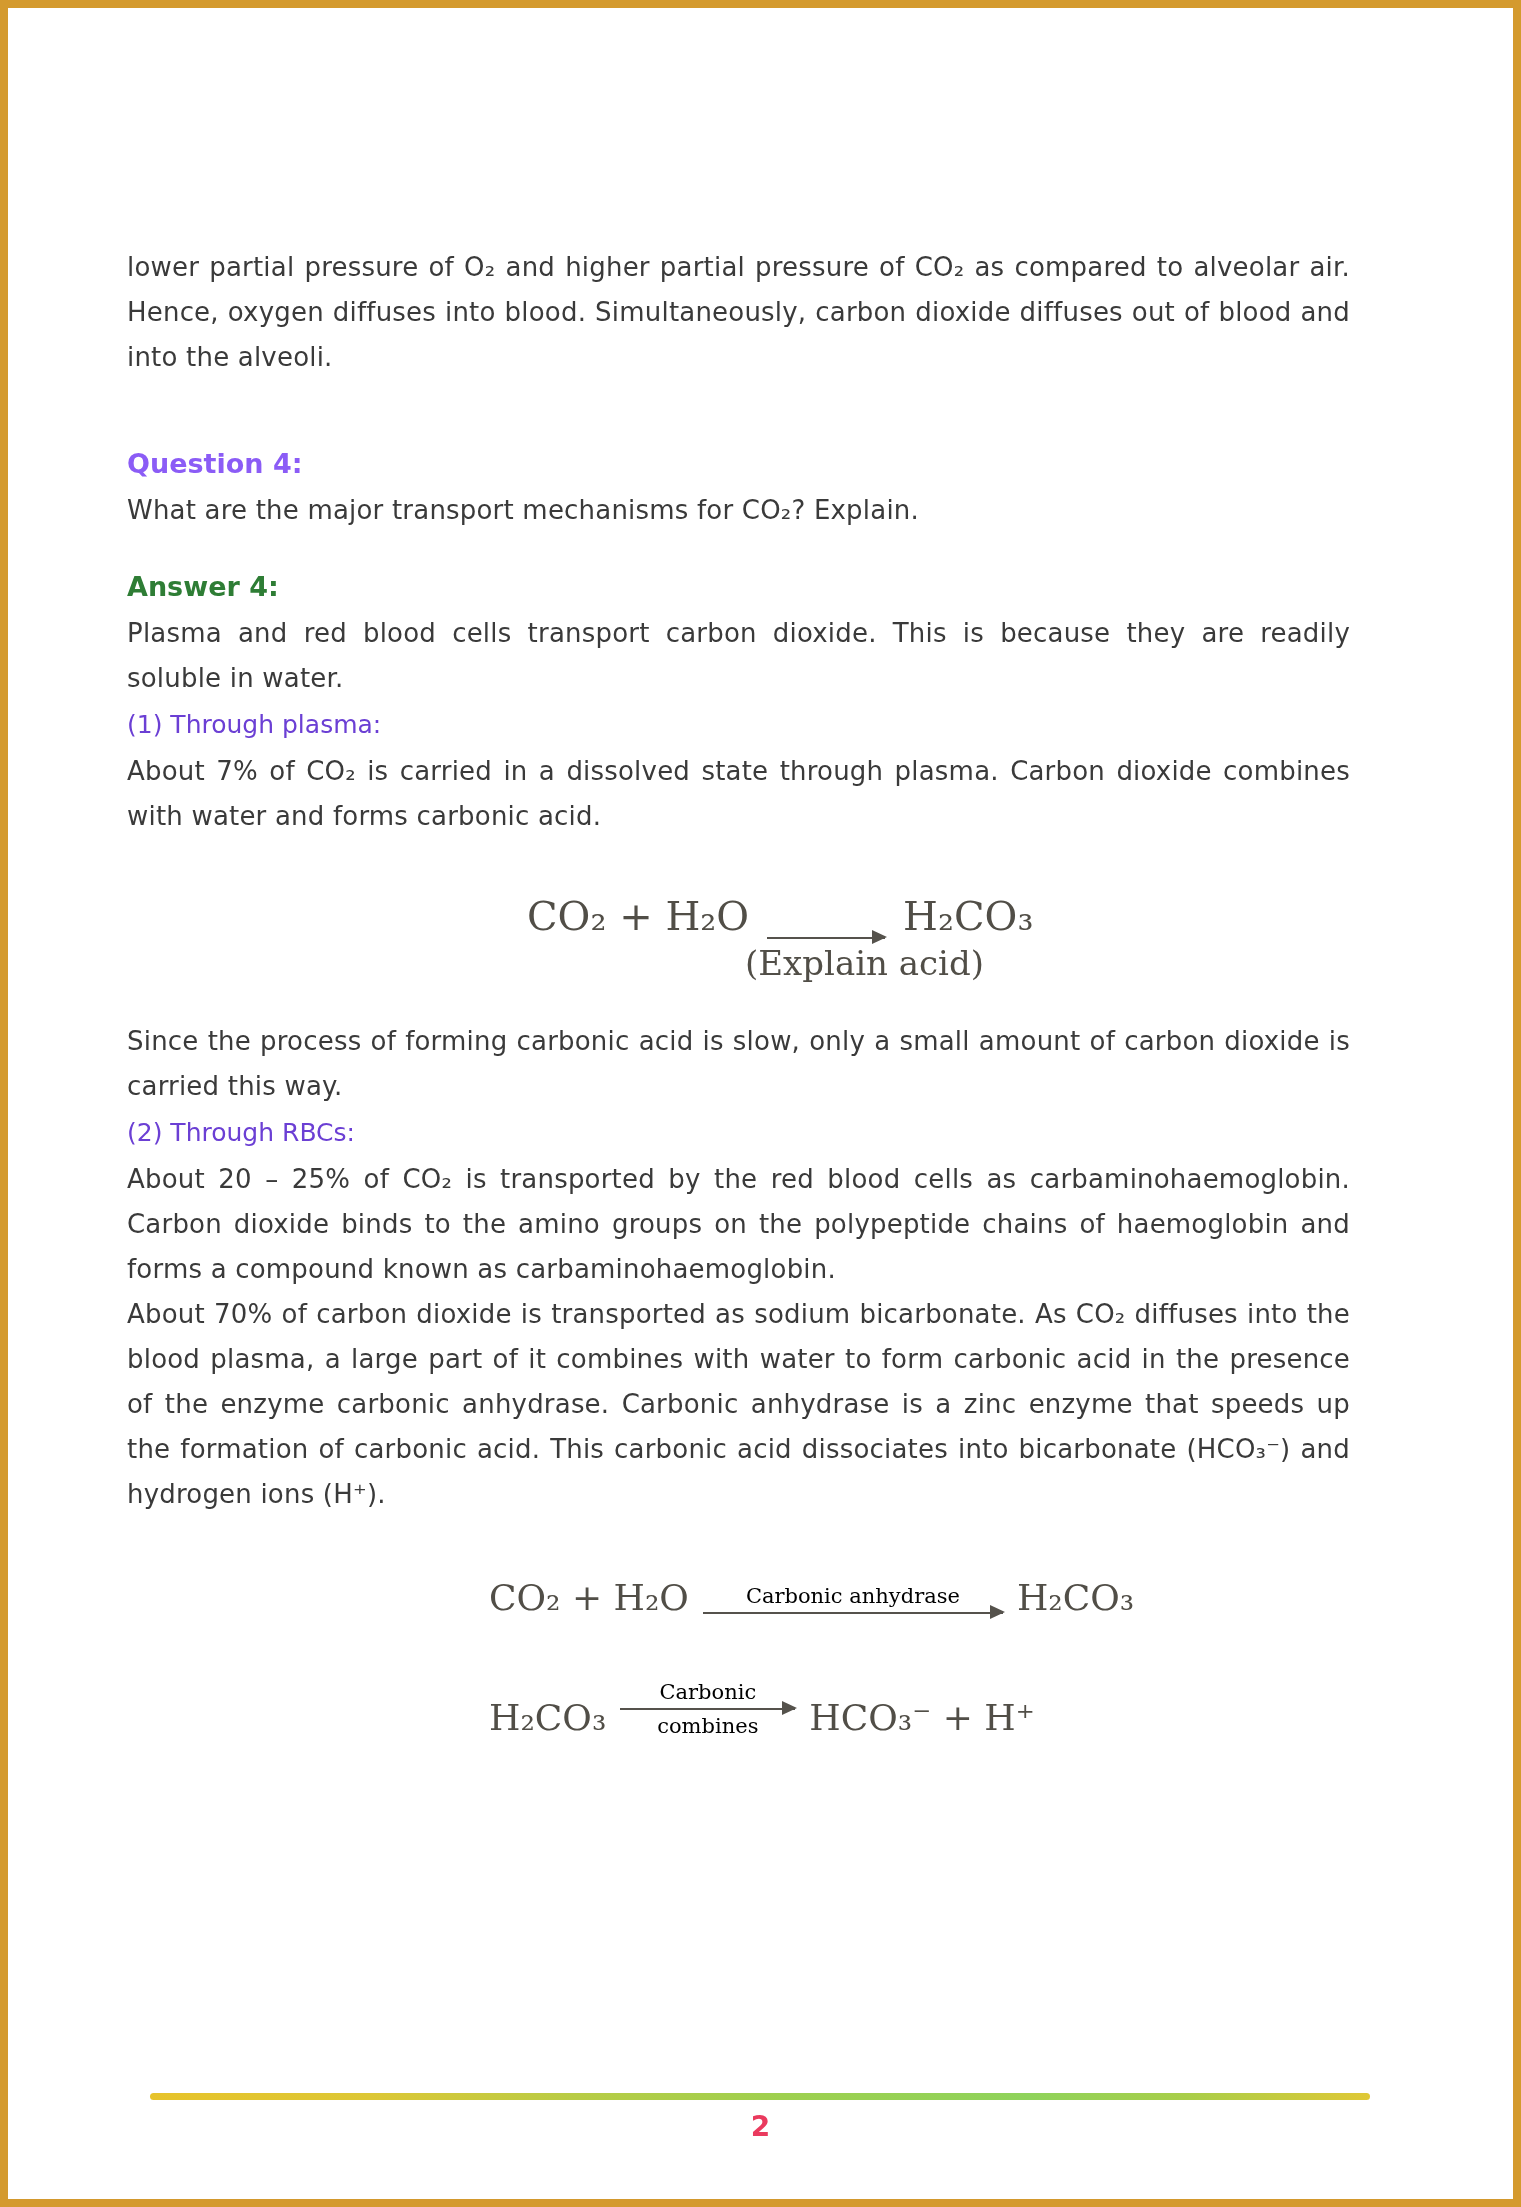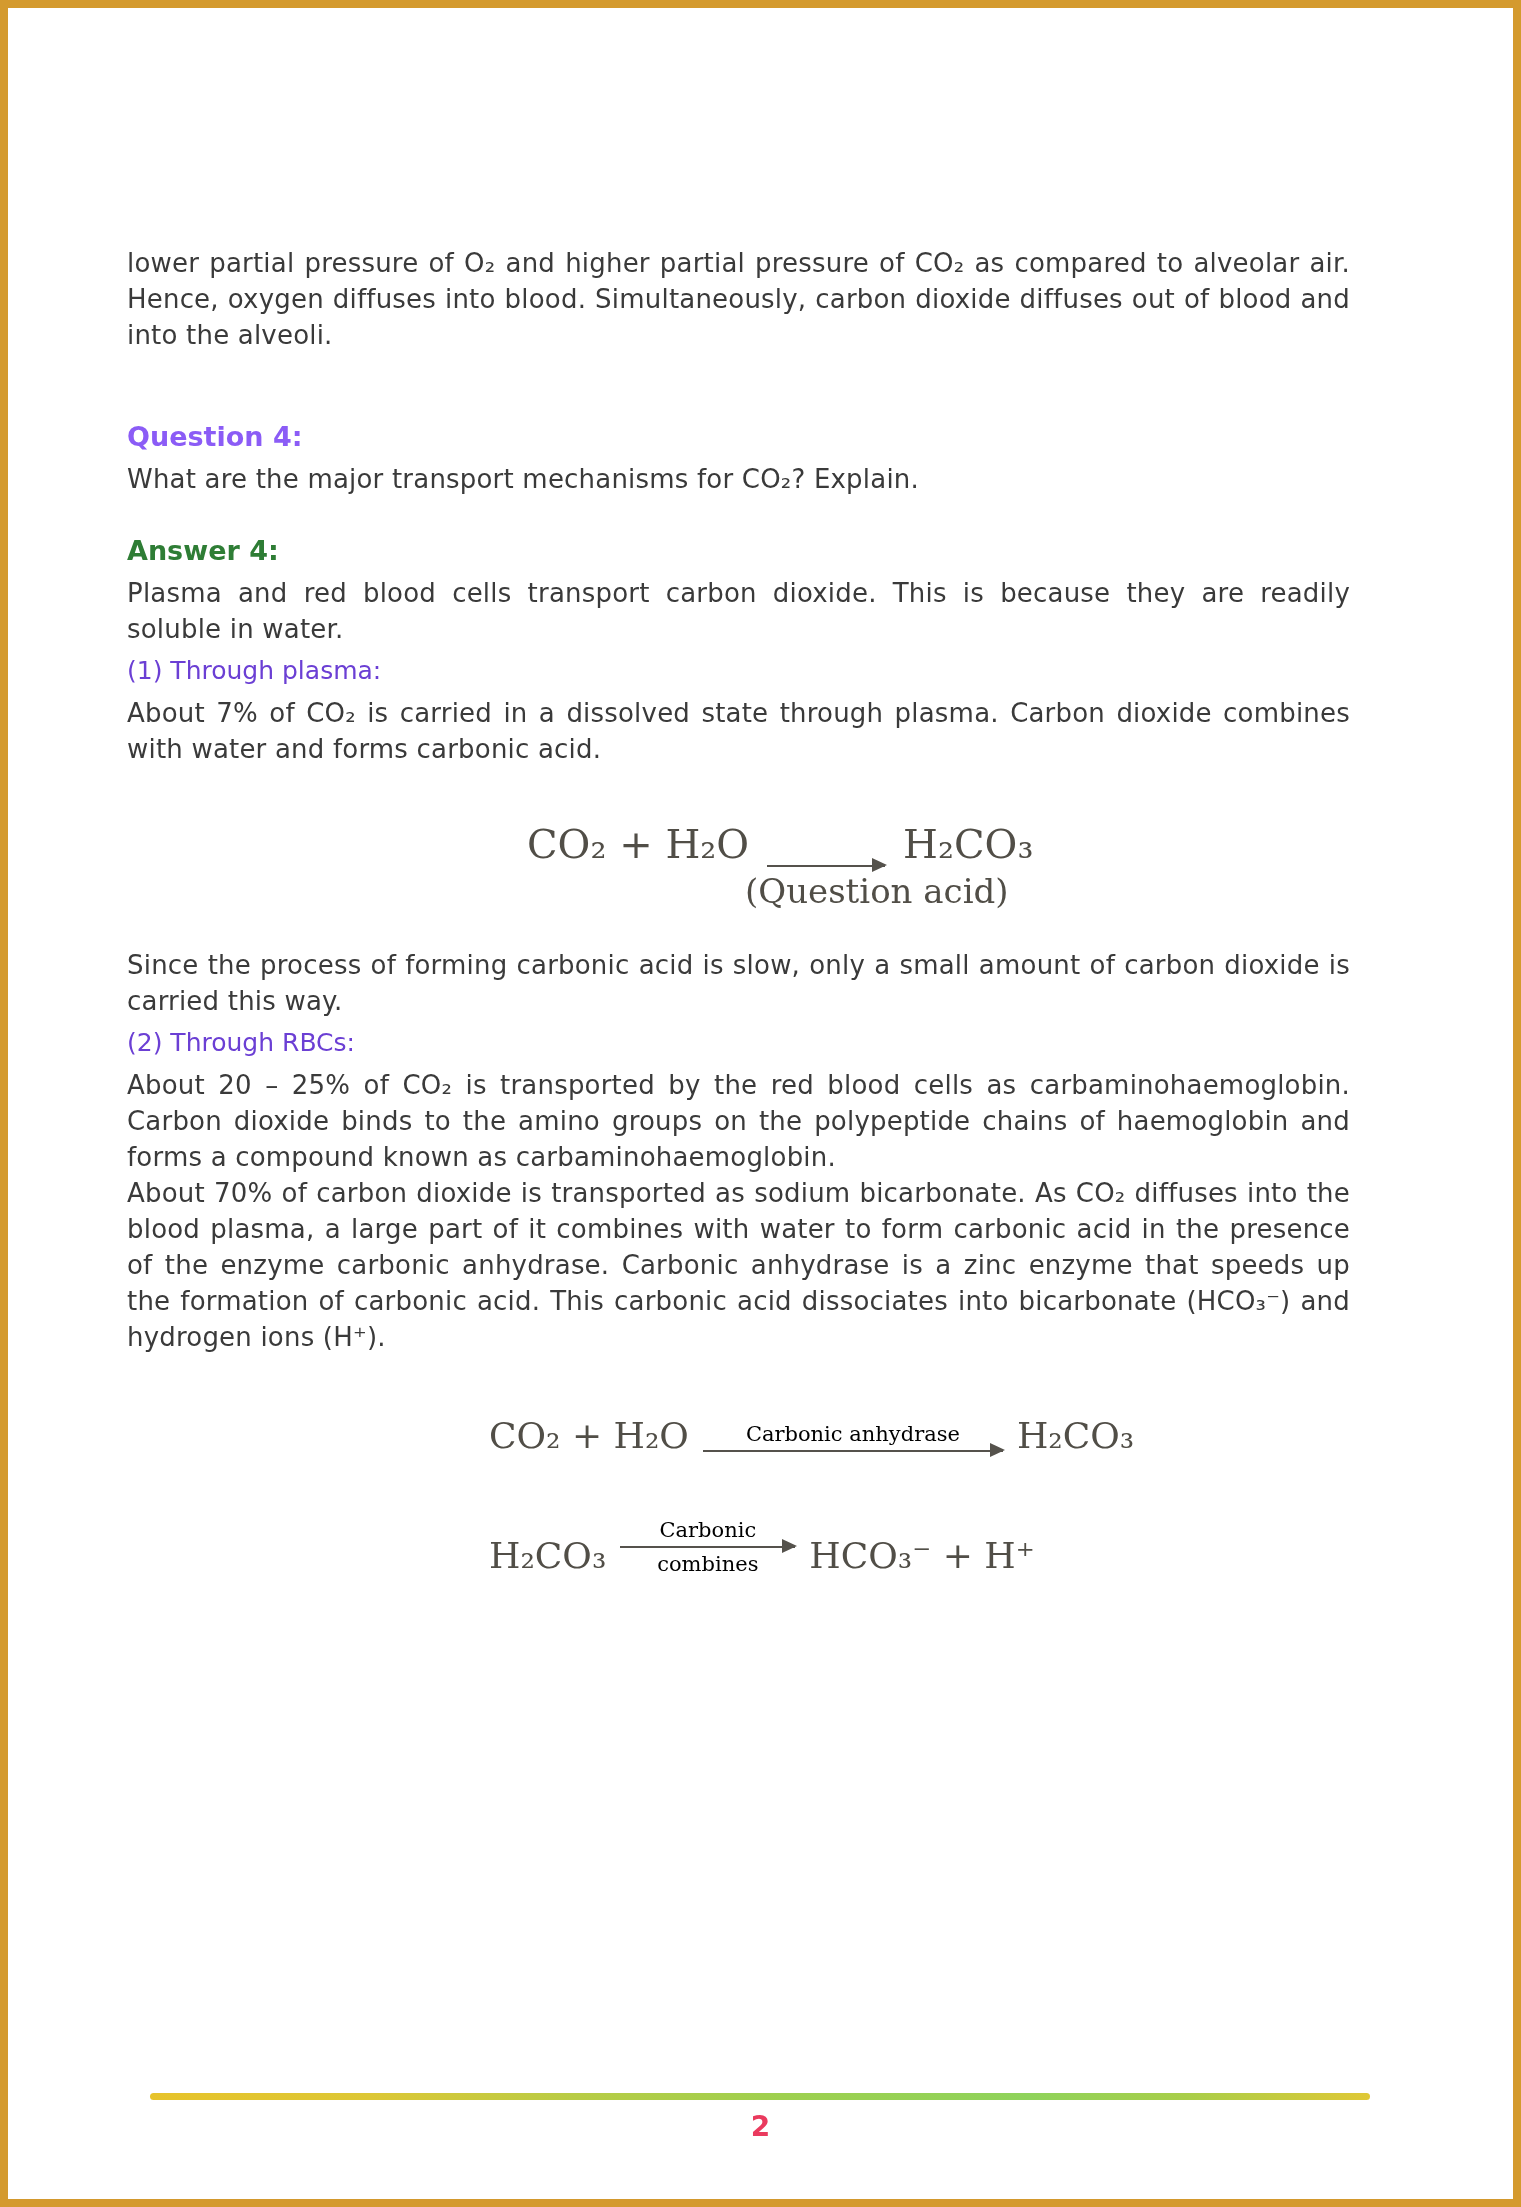--- a/index.html
+++ b/index.html
@@ -13,21 +13,21 @@
     overflow: hidden;
   }
   .content {
     position: absolute;
     left: 119px;   
     right: 163px;
     top: 237px;
   }
   .body-para {
     font-size: 26px;
-    line-height: 36px;
+    line-height: 45px;
     color: #3a3a3a;
     text-align: justify;
     letter-spacing: 0.2px;
   }
   .q-heading {
     font-size: 27px;
     line-height: 48px;
     font-weight: bold;
     color: #8b5cf6;
     margin-top: 60px;
@@ -134,21 +134,21 @@
   <div class="sub-heading">(1) Through plasma:</div>
 
   <p class="body-para">About 7% of CO₂ is carried in a dissolved state through plasma. Carbon dioxide combines with water and forms carbonic acid.</p>
 
   <div class="eq eq1-wrap">
     <div class="eq-row">
       <span>CO₂ + H₂O</span>
       <span class="plain-arrow"></span>
       <span>H₂CO₃</span>
     </div>
-    <div class="eq1-caption">(Question acid)</div>
+    <div class="eq1-caption">(Explain acid)</div>
   </div>
 
   <p class="body-para" style="margin-top:36px;">Since the process of forming carbonic acid is slow, only a small amount of carbon dioxide is carried this way.</p>
 
   <div class="sub-heading">(2) Through RBCs:</div>
 
   <p class="body-para">About 20 – 25% of CO₂ is transported by the red blood cells as carbaminohaemoglobin. Carbon dioxide binds to the amino groups on the polypeptide chains of haemoglobin and forms a compound known as carbaminohaemoglobin.</p>
 
 
   <p class="body-para">About 70% of carbon dioxide is transported as sodium bicarbonate. As CO₂ diffuses into the blood plasma, a large part of it combines with water to form carbonic acid in the presence of the enzyme carbonic anhydrase. Carbonic anhydrase is a zinc enzyme that speeds up the formation of carbonic acid. This carbonic acid dissociates into bicarbonate (HCO₃⁻) and hydrogen ions (H⁺).</p>

